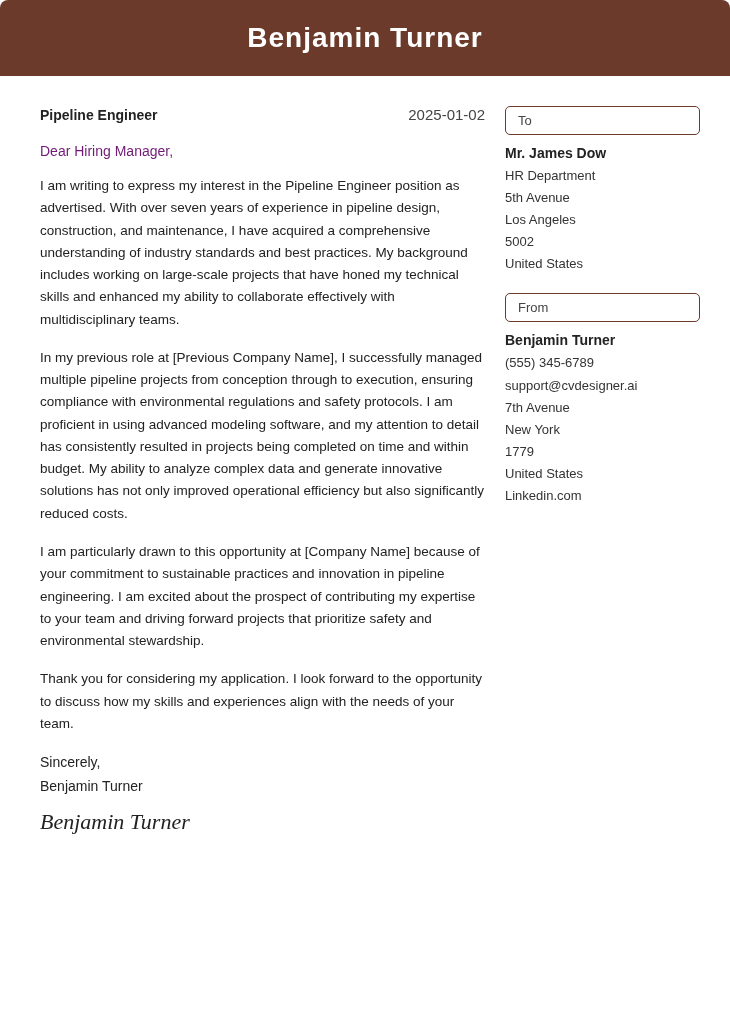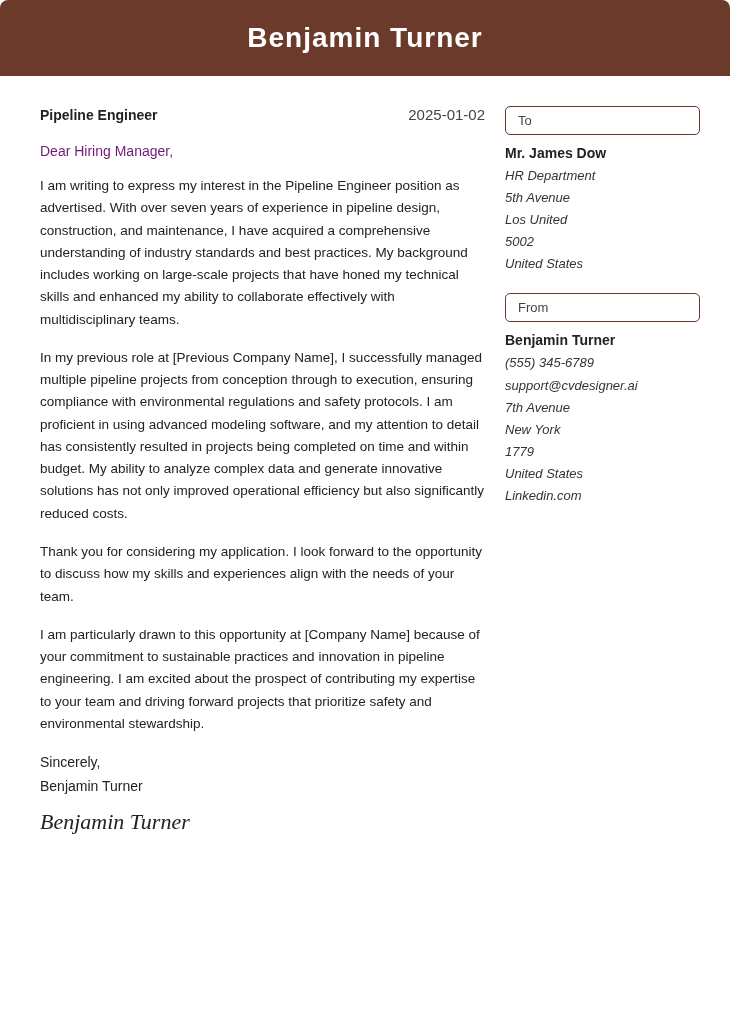--- a/index.html
+++ b/index.html
@@ -120,21 +120,20 @@
       font-weight: bold;
       font-size: 14px;
       color: #222;
       margin-bottom: 4px;
     }
 
     .sidebar-info {
       font-size: 13px;
       color: #333;
       line-height: 1.7;
-      font-style: italic;
     }
   </style>
 </head>
 <body>
 
 <div class="page">
   <div class="header">
     <div class="header-name">Benjamin Turner</div>
   </div>
 
@@ -144,41 +143,41 @@
       <div class="letter-meta">
         <span class="job-title">Pipeline Engineer</span>
         <span class="letter-date">2025-01-02</span>
       </div>
 
       <div class="salutation">Dear Hiring Manager,</div>
 
       <div class="letter-body">
         <p>I am writing to express my interest in the Pipeline Engineer position as advertised. With over seven years of experience in pipeline design, construction, and maintenance, I have acquired a comprehensive understanding of industry standards and best practices. My background includes working on large-scale projects that have honed my technical skills and enhanced my ability to collaborate effectively with multidisciplinary teams.</p>
         <p>In my previous role at [Previous Company Name], I successfully managed multiple pipeline projects from conception through to execution, ensuring compliance with environmental regulations and safety protocols. I am proficient in using advanced modeling software, and my attention to detail has consistently resulted in projects being completed on time and within budget. My ability to analyze complex data and generate innovative solutions has not only improved operational efficiency but also significantly reduced costs.</p>
+        <p>I am particularly drawn to this opportunity at [Company Name] because of your commitment to sustainable practices and innovation in pipeline engineering. I am excited about the prospect of contributing my expertise to your team and driving forward projects that prioritize safety and environmental stewardship.</p>
         <p>Thank you for considering my application. I look forward to the opportunity to discuss how my skills and experiences align with the needs of your team.</p>
-        <p>I am particularly drawn to this opportunity at [Company Name] because of your commitment to sustainable practices and innovation in pipeline engineering. I am excited about the prospect of contributing my expertise to your team and driving forward projects that prioritize safety and environmental stewardship.</p>
       </div>
 
       <div class="closing">
         <div>Sincerely,</div>
         <div>Benjamin Turner</div>
       </div>
 
       <div class="signature">Benjamin Turner</div>
     </div>
 
     <div class="sidebar">
 
       <div class="sidebar-section">
         <span class="sidebar-label">To</span>
         <div class="sidebar-name">Mr. James Dow</div>
         <div class="sidebar-info">
           <div>HR Department</div>
           <div>5th Avenue</div>
-          <div>Los United</div>
+          <div>Los Angeles</div>
           <div>5002</div>
           <div>United States</div>
         </div>
       </div>
 
       <div class="sidebar-section">
         <span class="sidebar-label">From</span>
         <div class="sidebar-name">Benjamin Turner</div>
         <div class="sidebar-info">
           <div>(555) 345-6789</div>

